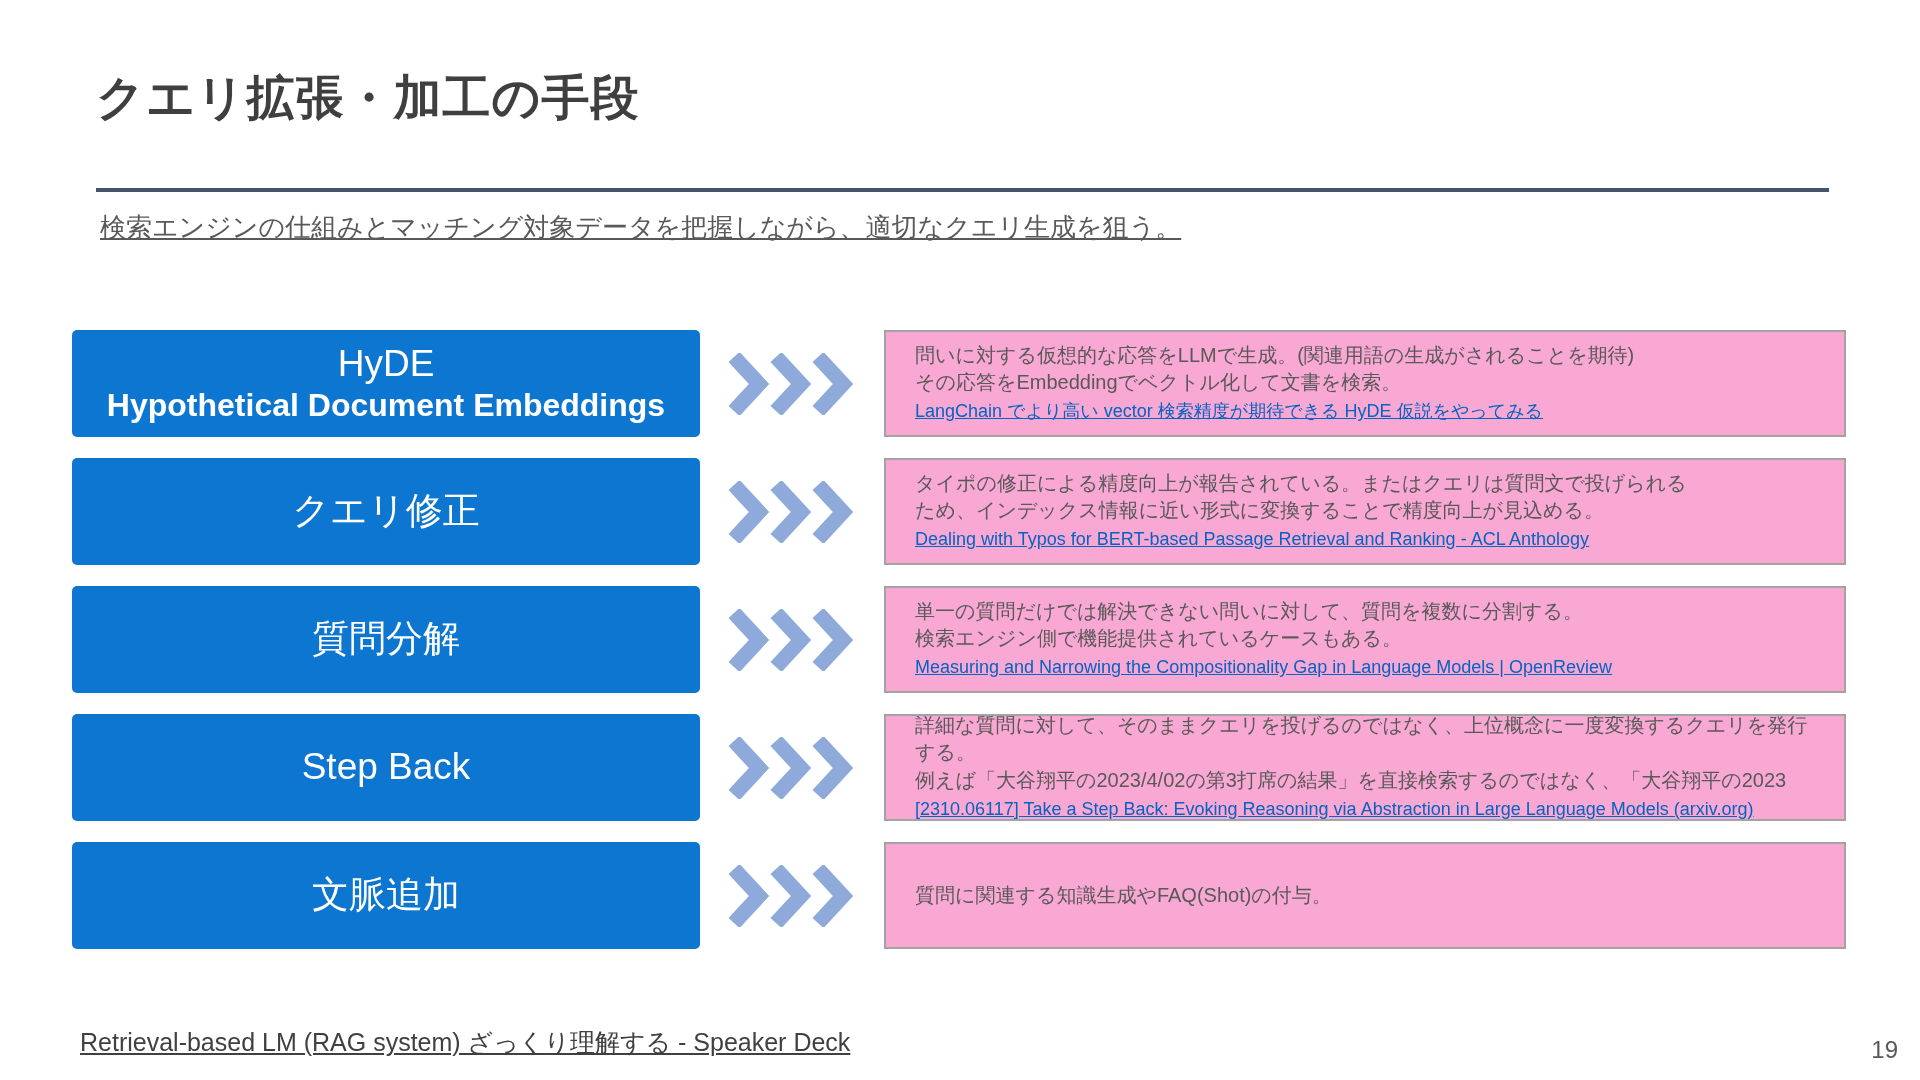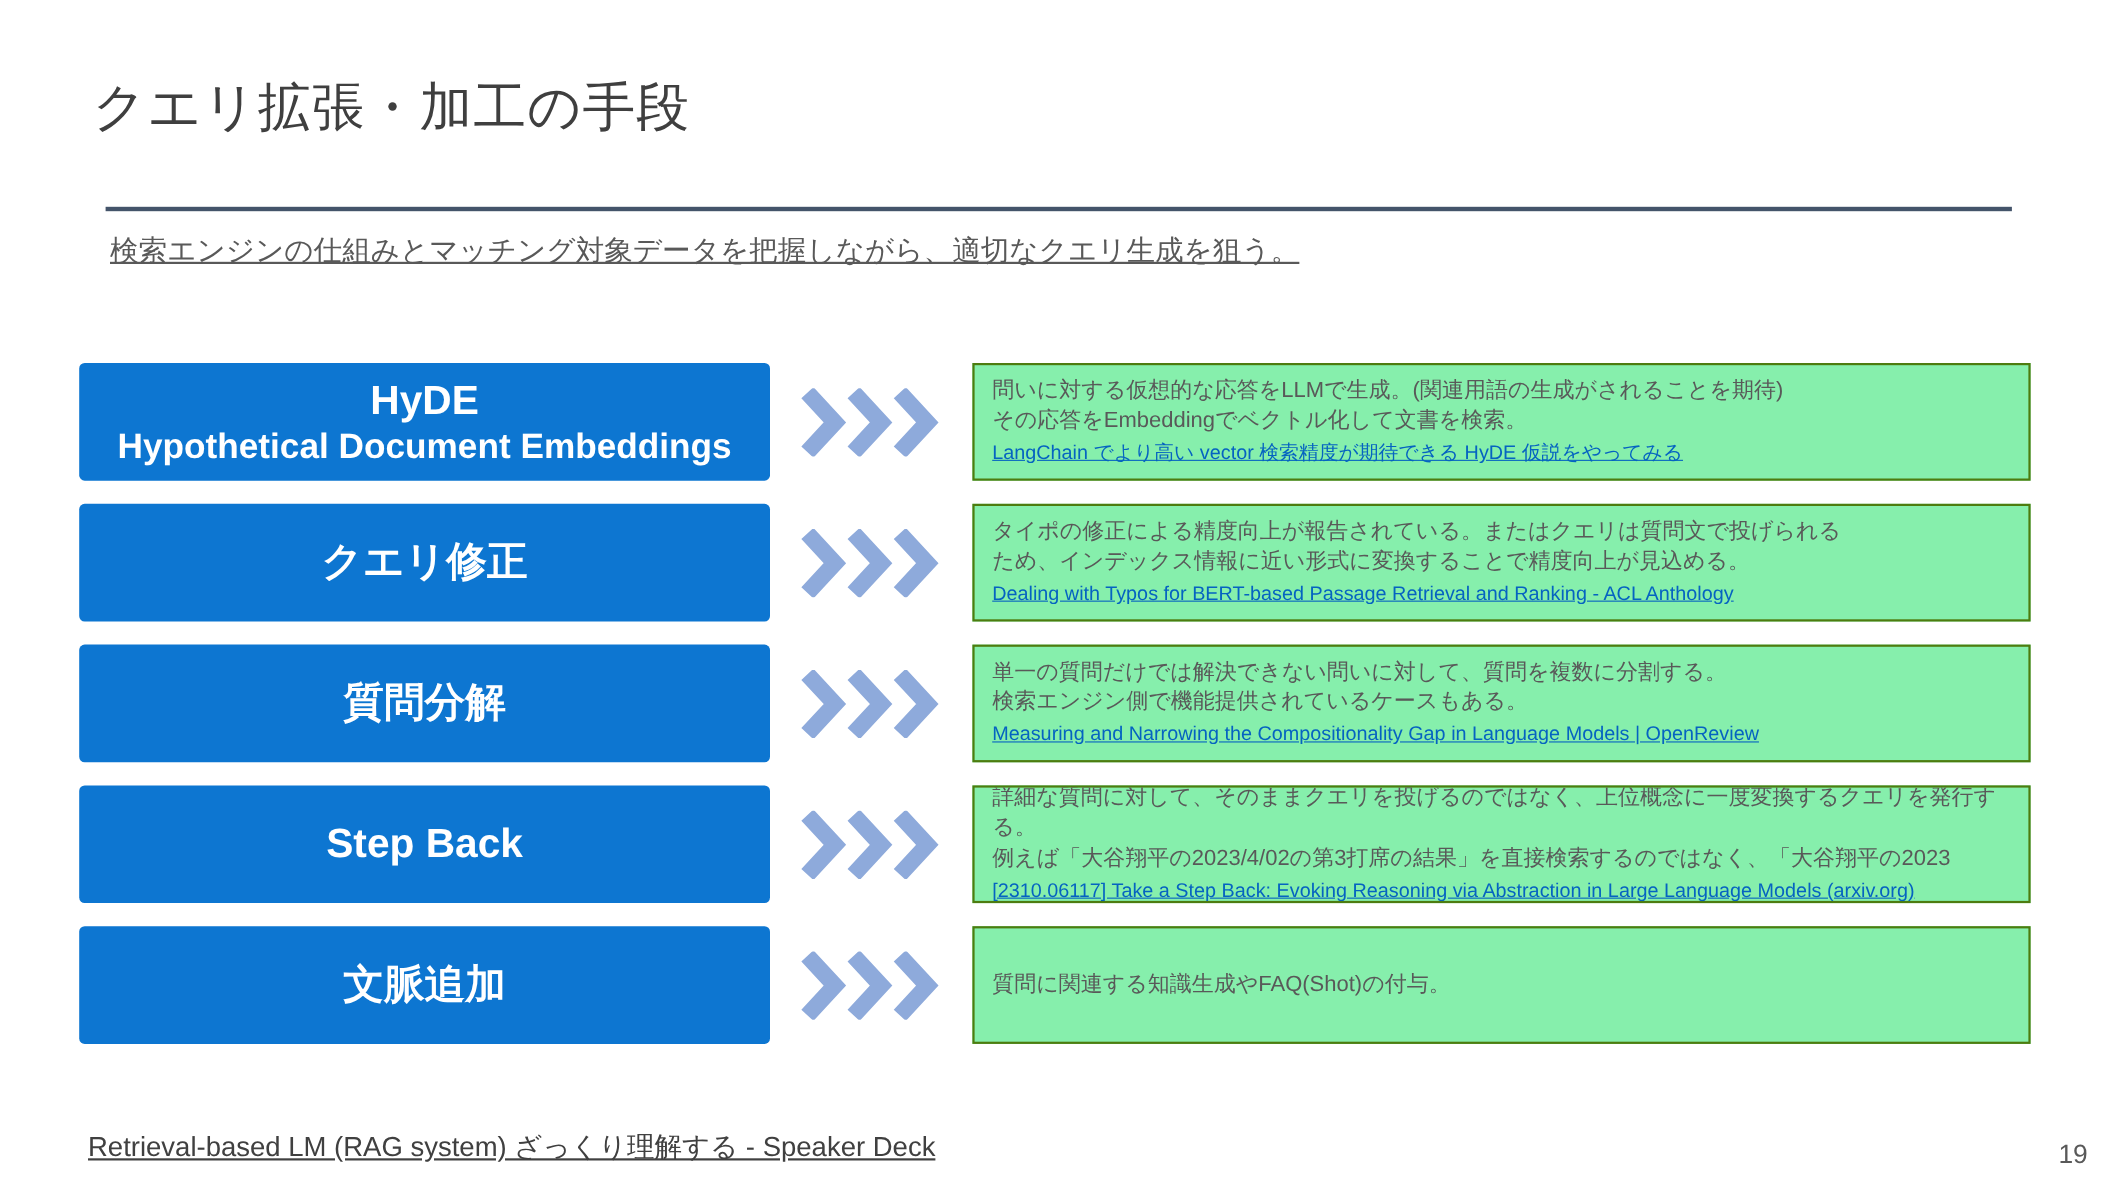--- a/index.html
+++ b/index.html
@@ -3,22 +3,22 @@
 <meta charset="utf-8">
 <style>
   html,body{margin:0;padding:0;}
   body{
     width:1920px;height:1080px;
     background:#ffffff;
     font-family:"Liberation Sans","DejaVu Sans",sans-serif;
     position:relative;overflow:hidden;
   }
   .title{
-    position:absolute;left:84px;top:66px;
-    font-size:48px;font-weight:400;color:#3f3f3f;
+    position:absolute;left:96px;top:66px;
+    font-size:48px;font-weight:700;color:#3f3f3f;
     letter-spacing:1px;
   }
   .rule{
     position:absolute;left:96px;top:188px;
     width:1733px;height:4px;background:#44546A;
   }
   .subtitle{
     position:absolute;left:100px;top:210px;
     font-size:26px;color:#595959;text-decoration:underline;
   }
@@ -27,32 +27,32 @@
     display:flex;flex-direction:column;gap:21px;
   }
   .row{display:flex;align-items:stretch;height:107px;}
   .method{
     width:628px;flex:0 0 628px;
     background:#0d76d1;border-radius:5px;
     color:#ffffff;
     display:flex;flex-direction:column;justify-content:center;align-items:center;
     text-align:center;
   }
-  .method .label{font-size:37px;font-weight:700;line-height:1.15;text-align:right;}
+  .method .label{font-size:37px;font-weight:400;line-height:1.15;text-align:right;}
   .method .sublabel{font-size:32px;font-weight:700;line-height:1.2;}
   .method .sublabel:empty{display:none;}
   .chevrons{
     width:184px;flex:0 0 184px;
     display:flex;align-items:center;justify-content:center;
   }
   .desc{
     width:962px;flex:0 0 962px;box-sizing:border-box;
-    background:#86efac;border:2px solid #4d7c0f;
+    background:#f9a8d4;border:2px solid #a3a3a3;
     display:flex;flex-direction:column;justify-content:center;
-    padding:4px 16px;overflow:hidden;
+    padding:4px 29px;overflow:hidden;
   }
   .desc .line{font-size:20px;line-height:1.36;color:#595959;}
   .desc .line:empty{display:none;}
   .desc a{
     font-size:18px;line-height:1.5;color:#0563C1;
     text-decoration:underline;width:fit-content;margin-top:2px;cursor:pointer;
   }
   .desc a:empty{display:none;}
   .footer-link{
     position:absolute;left:80px;top:1026px;

